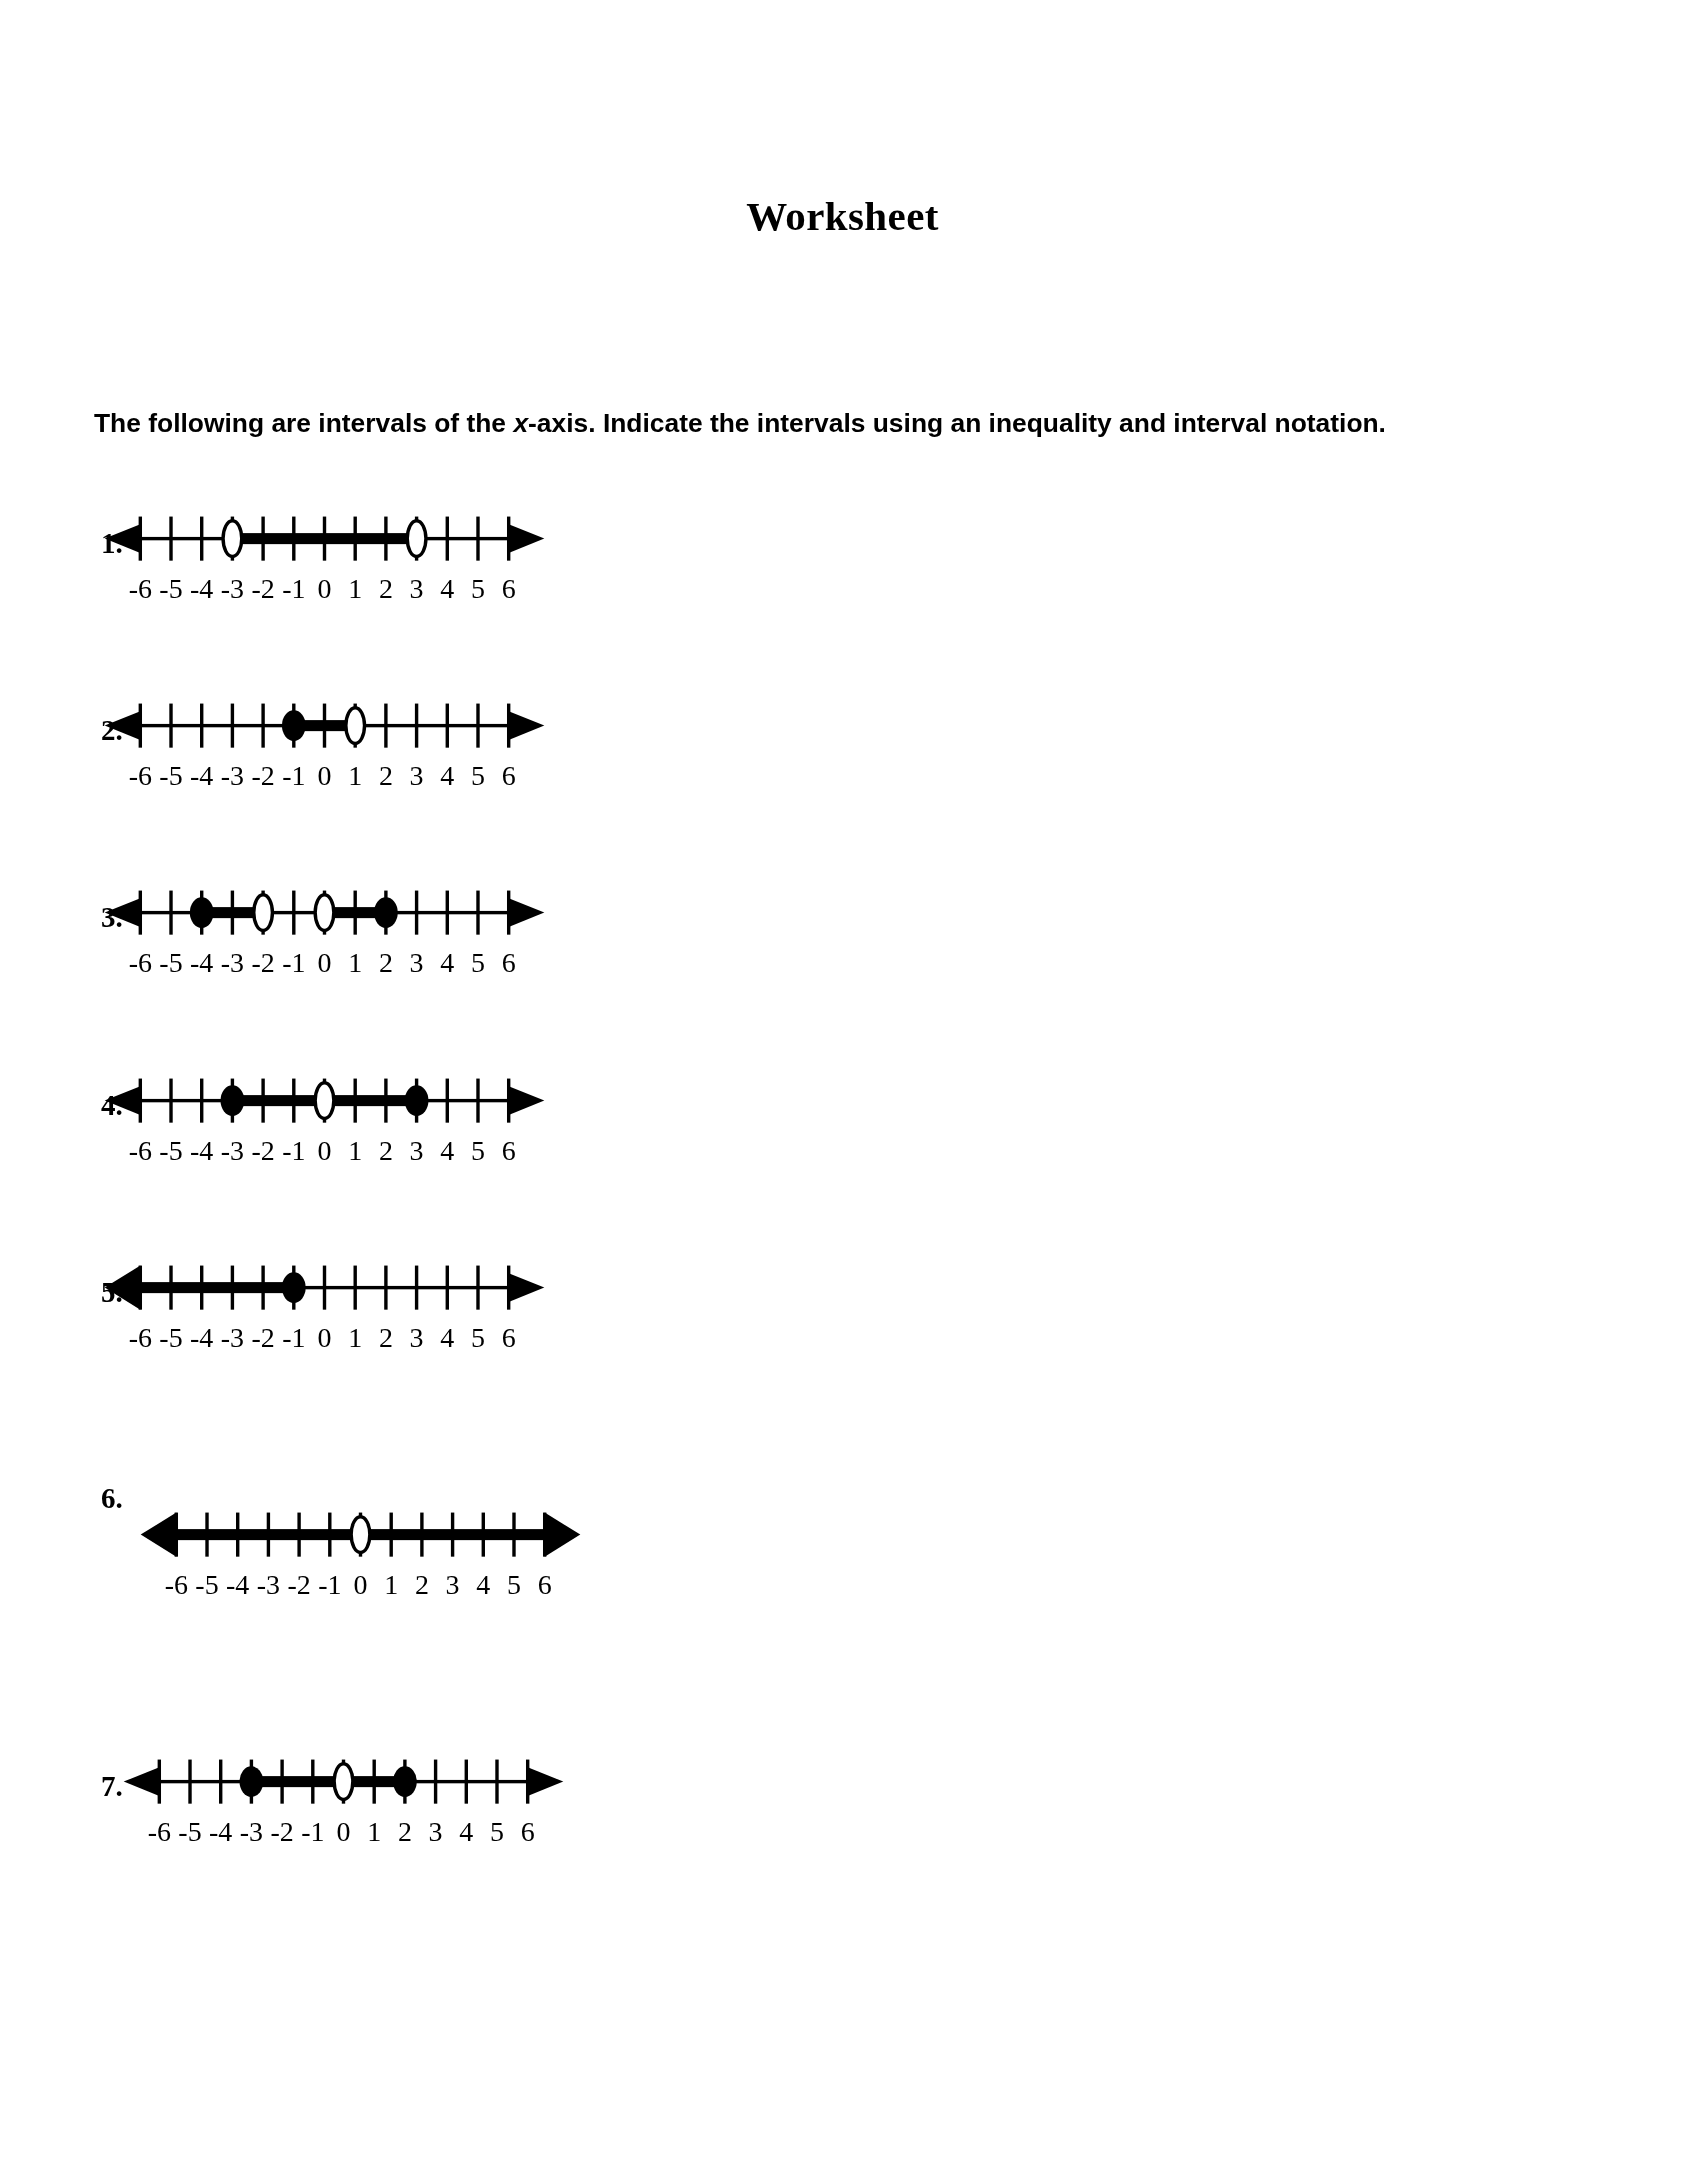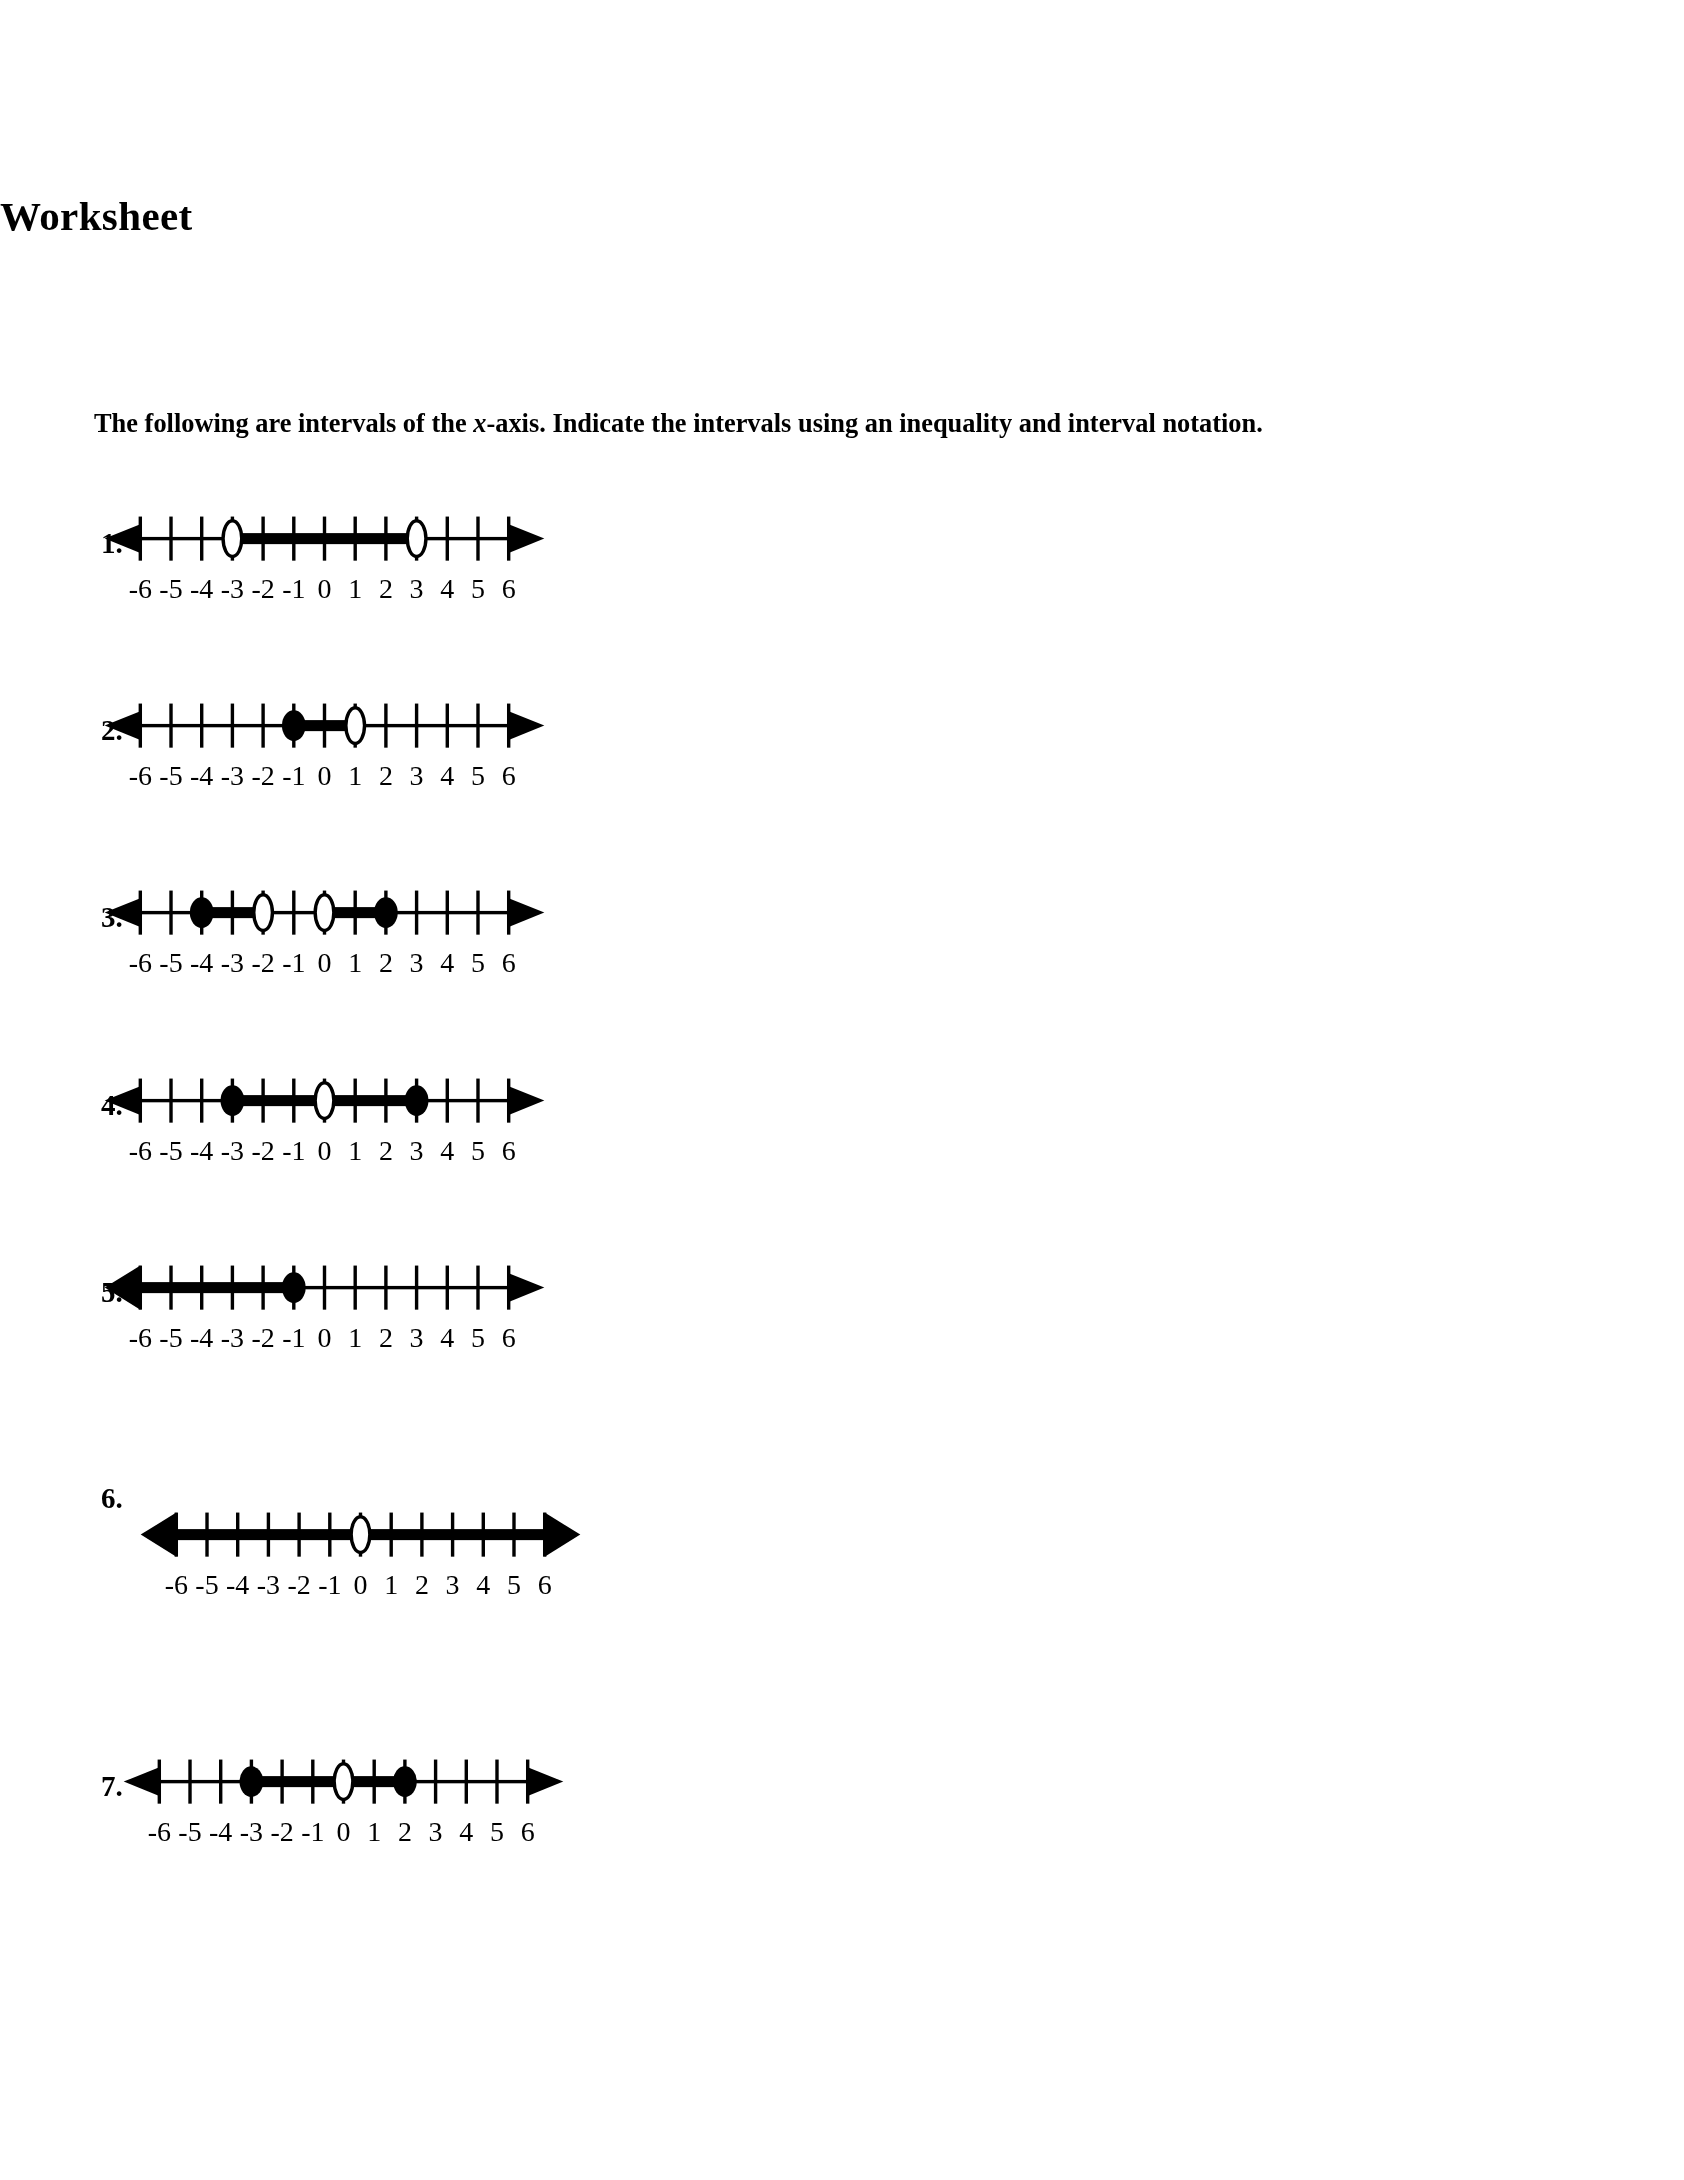--- a/index.html
+++ b/index.html
@@ -20,35 +20,35 @@
     position: relative;
     width: 1685px;
     height: 2181px;
     background: #ffffff;
   }
   .title-block {
     position: absolute;
     left: 0;
     top: 186px;
     width: 1685px;
-    text-align: left;
+    text-align: center;
   }
   .title-line {
     font-family: "Liberation Serif", "DejaVu Serif", serif;
     font-weight: bold;
     font-size: 41px;
     line-height: 61px;
     letter-spacing: 0.4px;
   }
   .instructions {
     position: absolute;
     left: 94px;
     top: 407px;
     width: 1533px;
-    font-family: Liberation Serif, serif;
+    font-family: Liberation Sans, sans-serif;
     font-weight: bold;
     font-size: 26.4px;
     line-height: 32px;
     white-space: nowrap;
   }
   .instructions .ital {
     font-style: italic;
   }
   .problem {
     position: absolute;

